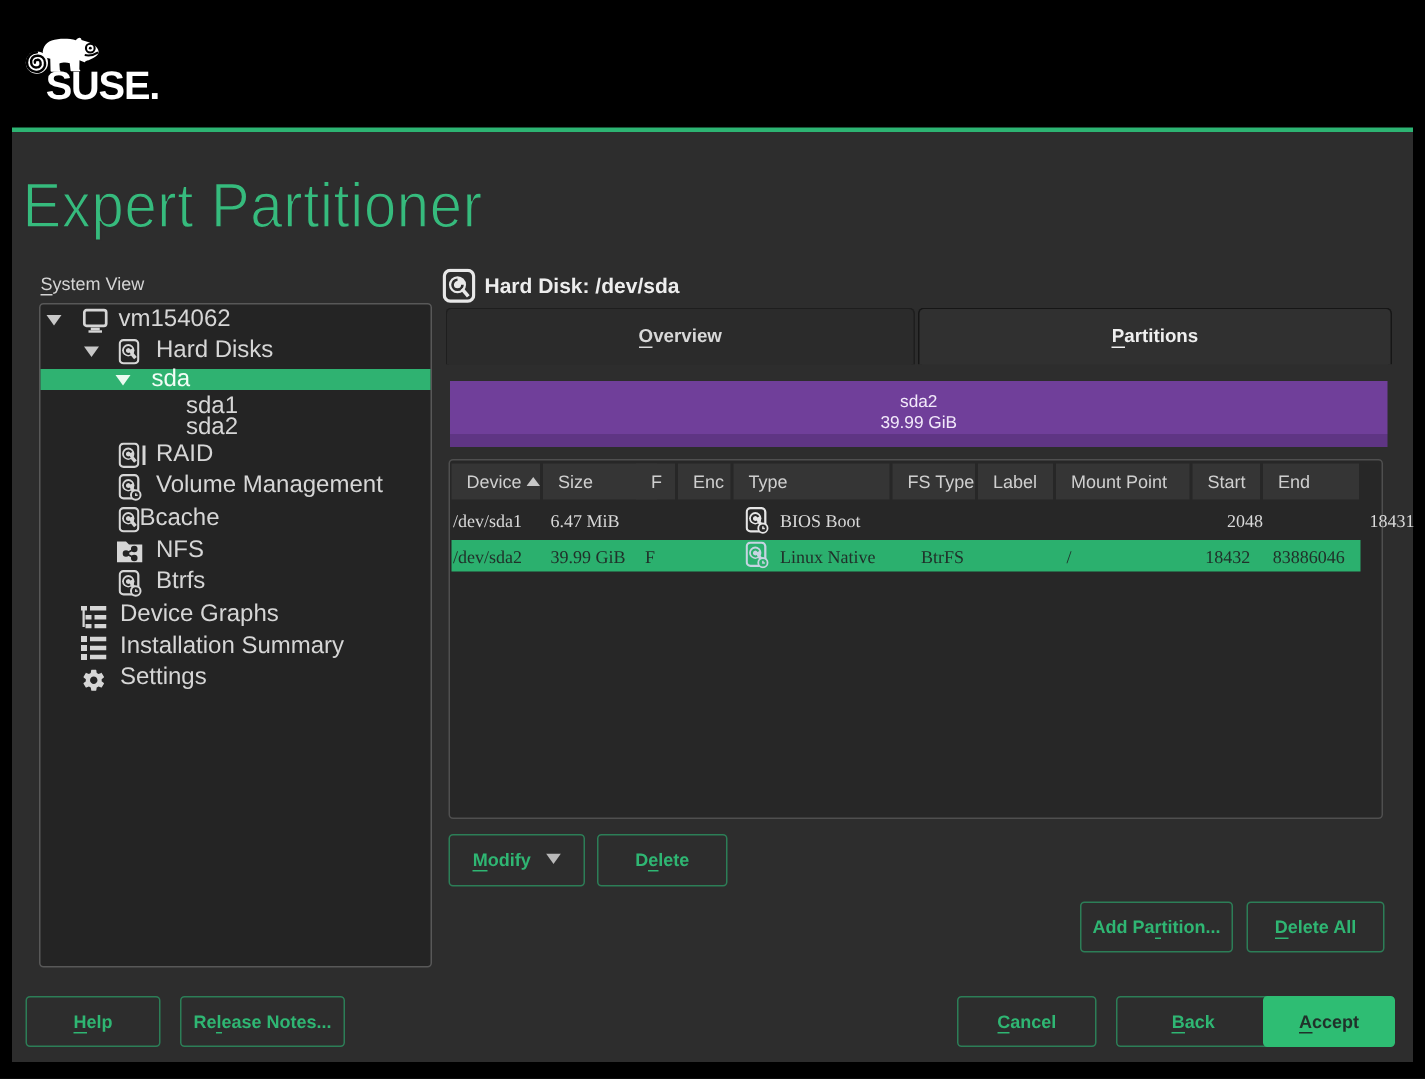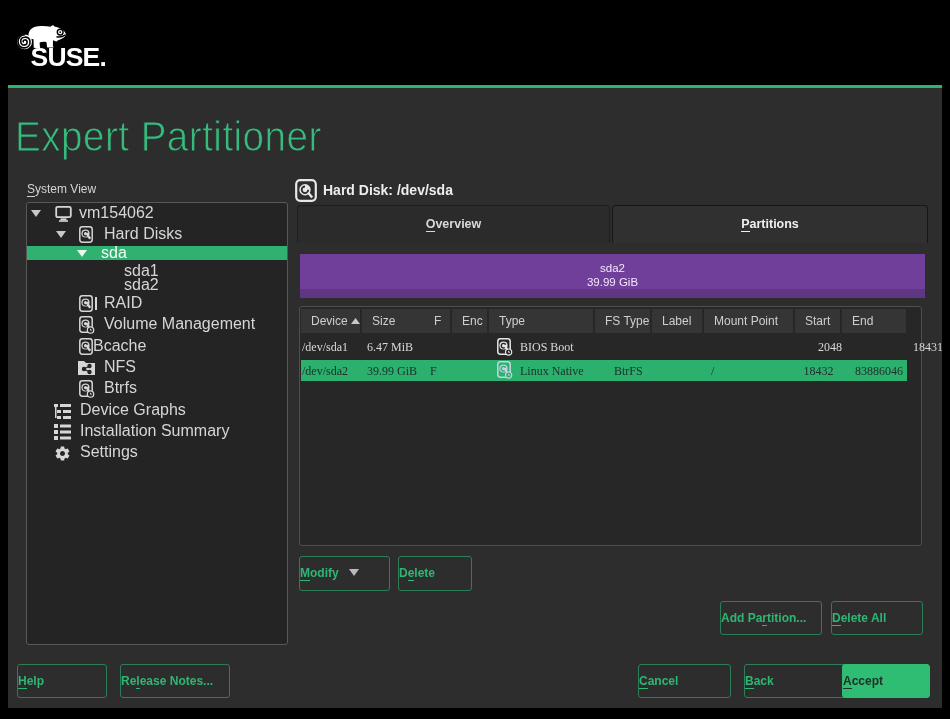--- a/index.html
+++ b/index.html
@@ -17,21 +17,21 @@
 .hdr-ico { left:295px; top:179px; }
 #hdtitle { left:323px; top:182px; font-size:14px; font-weight:bold; color:#ededed; }
 .tab { position:absolute; top:205px; height:38px; background:#2b2b2b; border:1px solid #1e1e1e; border-bottom:none; border-radius:4px 4px 0 0; text-align:center; line-height:36px; font-size:12.5px; font-weight:bold; color:#d8d8d8; }
 #tab1 { left:297px; width:313px; }
 #tab2 { left:612px; width:316px; background:#303030; border-color:#161616; color:#efefef; }
 #purple { left:300px; top:254px; width:625px; height:44px; background:linear-gradient(#703f9a 0 80%, #5f3584 80% 100%); text-align:center; color:#f2e9fa; font-size:11.5px; line-height:14px; padding-top:7px; }
 #table { left:299px; top:306px; width:623px; height:240px; background:#272727; border:1px solid #4f4f4f; border-radius:3px; }
 .hcell { position:absolute; top:309px; height:24px; background:#353535; color:#cfcfcf; font-size:12px; line-height:24px; padding-left:10px; }
 .cell { position:absolute; font-size:12px; color:#d9d9d9; height:20px; line-height:20px; white-space:nowrap;font-family:Liberation Serif, serif; }
 #rowsel { left:301px; top:360px; width:606px; height:21px; background:#2bb06e; }
-.btn { position:absolute; border:1px solid #2c7e57; border-radius:3px; background:transparent; color:#2fb673; font-size:12px; font-weight:bold; text-align:left; }
+.btn { position:absolute; border:1px solid #2c7e57; border-radius:3px; background:transparent; color:#2fb673; font-size:12px; font-weight:bold; text-align:center; }
 .btn u, #sysview u, .tab u { text-decoration:none; border-bottom:1px solid currentColor; }
 </style>
 </head>
 <body>
 <div class="abs" id="content"></div>
 <div class="abs" id="greenline"></div>
 
 <svg class="abs" style="left:0px;top:0px" width="120" height="75" viewBox="0 0 120 75">
   <g>
     <path fill="#fff" d="M 28.8,37.9
@@ -225,28 +225,28 @@
       <circle cx="6.5" cy="7.5" r="4.1" fill="#c6d4e2"></circle>
       <path d="M 8.6,6.6 A 2.3,2.3 0 1 0 7.8,9.6" fill="none" stroke="#2bb06e" stroke-width="1.4"></path>
       <path d="M 8.8,9.7 L 10.6,11.9" stroke="#c6d4e2" stroke-width="2.2"></path>
       <circle cx="11.6" cy="14.1" r="3.1" fill="#2bb06e" stroke="#c6d4e2" stroke-width="1.2"></circle>
       <path d="M11.6,12.9 v1.4 h1.3" stroke="#c6d4e2" stroke-width="1" fill="none"></path>
     </svg>
 <div class="cell" style="left:520px;top:361px;color:#20312a">Linux Native</div>
 <div class="cell" style="left:614px;top:361px;color:#20312a">BtrFS</div>
 <div class="cell" style="left:711px;top:361px;color:#20312a">/</div>
 <div class="cell" style="left:795px;top:361px;width:47px;text-align:center;color:#20312a">18432</div>
-<div class="cell" style="left:842px;top:361px;width:61px;text-align:right;color:#20312a">83886046</div>
+<div class="cell" style="left:842px;top:361px;width:61px;text-align:center;color:#20312a">83886046</div>
 </div>
 
 <div id="buttons">
 <div class="abs btn" style="left:299px;top:556px;width:91px;height:35px;line-height:33px"><u>M</u>odify&nbsp;&nbsp;&nbsp;<svg width="10" height="7" viewBox="0 0 10 7" style="vertical-align:1px">
         <path d="M0,0 L10,0 L5,7 Z" fill="#b9b9b9"></path>
       </svg></div>
-<div class="abs btn" style="left:398px;top:556px;width:74px;height:35px;line-height:33px">D<u>e</u>lete</div>
+<div class="abs btn" style="left:398px;top:556px;width:87px;height:35px;line-height:33px">D<u>e</u>lete</div>
 <div class="abs btn" style="left:720px;top:601px;width:102px;height:34px;line-height:32px">Add Pa<u>r</u>tition...</div>
 <div class="abs btn" style="left:831px;top:601px;width:92px;height:34px;line-height:32px"><u>D</u>elete All</div>
 <div class="abs btn" style="left:17px;top:664px;width:90px;height:34px;line-height:32px"><u>H</u>elp</div>
 <div class="abs btn" style="left:120px;top:664px;width:110px;height:34px;line-height:32px">Re<u>l</u>ease Notes...</div>
 <div class="abs btn" style="left:638px;top:664px;width:93px;height:34px;line-height:32px"><u>C</u>ancel</div>
 <div class="abs btn" style="left:744px;top:664px;width:103px;height:34px;line-height:32px"><u>B</u>ack</div>
 <div class="abs btn" style="left:842px;top:664px;width:88px;height:34px;line-height:32px;background:#2ebd73;color:#20312a;border-color:#2ebd73"><u>A</u>ccept</div>
 </div>
 
 </body></html>

